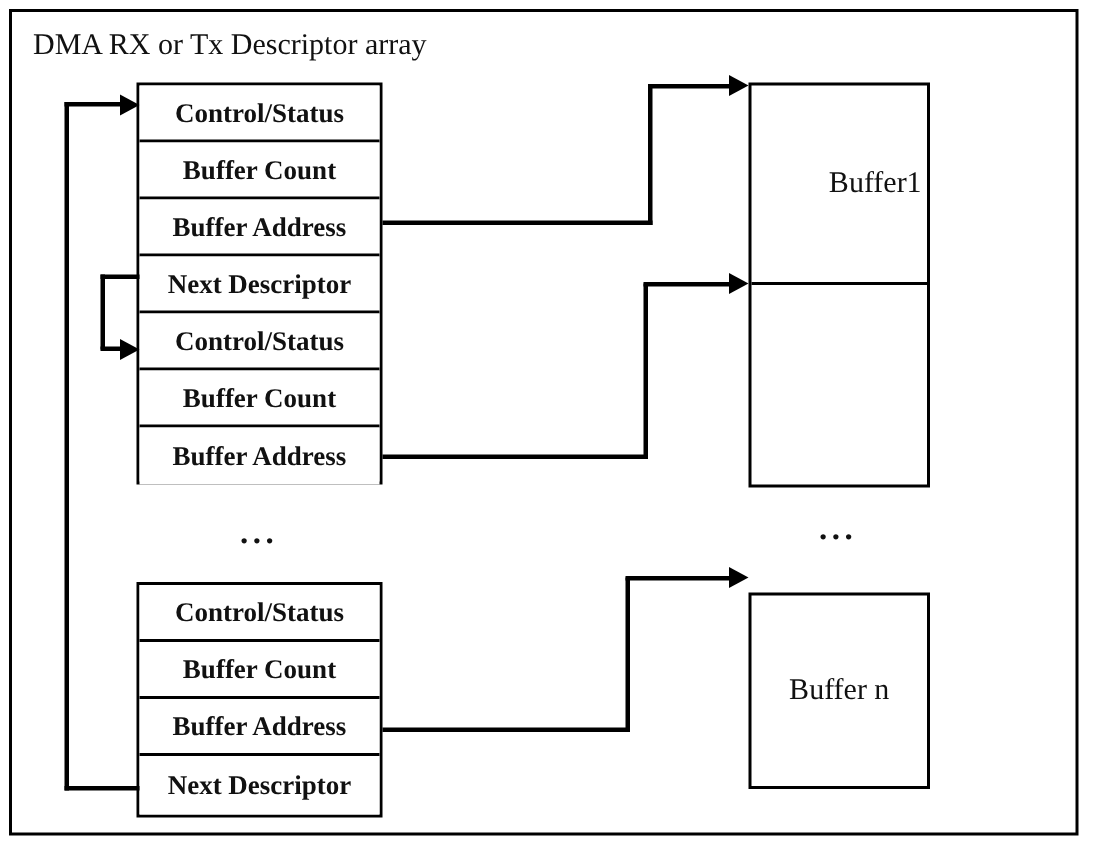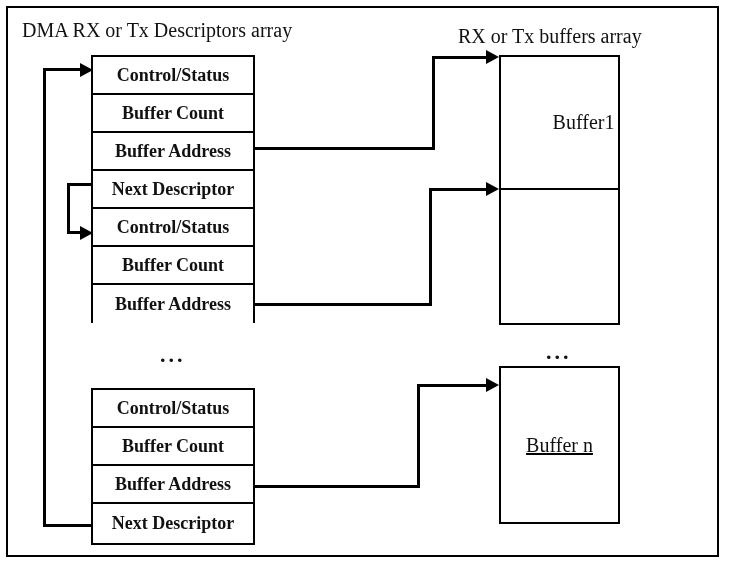--- a/index.html
+++ b/index.html
@@ -80,21 +80,21 @@
     box-sizing: border-box;
     display: flex;
     align-items: center;
     justify-content: center;
     font-size: 20px;
     color: #111;
     white-space: nowrap;
   }
   #buffer-group-top .buffer-cell { height: 133px; padding-left: 48px; }
   #buffer-group-top .buffer-cell:first-child { border-bottom: 2px solid #000; }
-  #buffer-box-n { top: 366px; height: 158px; text-decoration: underline; }
+  #buffer-box-n { top: 395px; height: 131px; }
   #buffer-box-n .buffer-cell { height: 100%; }
 
   
   .ellipsis {
     position: absolute;
     font-size: 22px;
     font-weight: bold;
     letter-spacing: 3px;
     color: #111;
     line-height: 1;
@@ -119,23 +119,22 @@
     border-left: 13px solid #000;
   }
 </style>
 </head>
 <body>
 
 <div id="canvas">
 
   <div id="outer-frame"></div>
 
-  <div class="heading" id="descriptors-heading">DMA RX or Tx  Descriptors array</div>
+  <div class="heading" id="descriptors-heading">DMA RX or Tx  Descriptor array</div>
 
-  <div class="heading" id="buffers-heading">RX or Tx  buffers array</div>
 
   <div class="desc-table" id="desc-table-top">
     <div class="desc-row">Control/Status</div>
     <div class="desc-row">Buffer  Count</div>
     <div class="desc-row">Buffer  Address</div>
     <div class="desc-row">Next  Descriptor</div>
     <div class="desc-row">Control/Status</div>
     <div class="desc-row">Buffer  Count</div>
     <div class="desc-row">Buffer  Address</div>
   </div>

